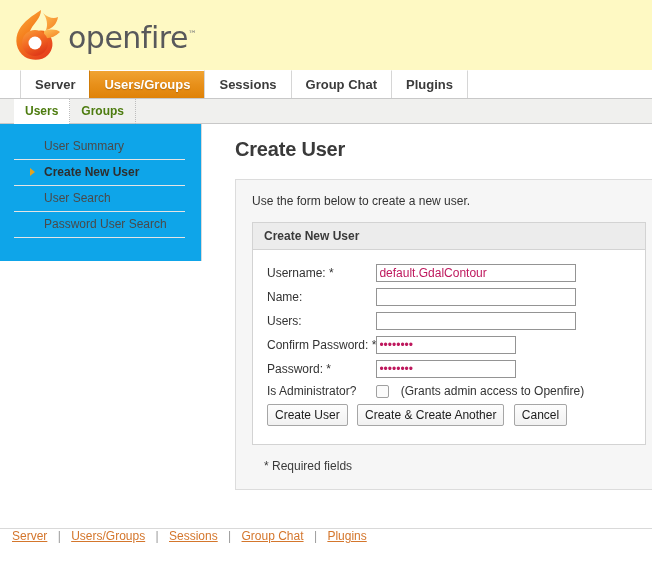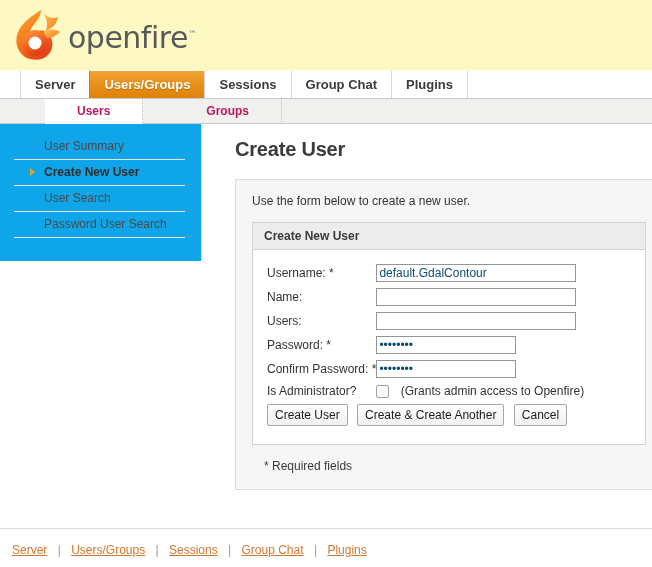--- a/index.html
+++ b/index.html
@@ -86,29 +86,28 @@
     background: #f0f0ee;
     border-bottom: 1px solid #c8c8c8;
     padding-left: 14px;
     box-sizing: border-box;
     display: flex;
     align-items: stretch;
   }
   .subtab {
     height: 25px;
     line-height: 25px;
-    padding: 0 32px;
+    padding: 0 11px;
     font-size: 12px;
     font-weight: bold;
-    color: #be185d;
+    color: #4d7c0f;
     border-right: 1px dotted #bdbdbd;
     box-sizing: border-box;
     white-space: nowrap;
     cursor: pointer;
-    margin-left: 31px;
   }
   .subtab.active {
     background: #ffffff;
     border-right: 1px dotted #bdbdbd;
   }
 
   
   .content {
     display: flex;
     align-items: stretch;
@@ -208,21 +207,21 @@
   }
   td.label-cell {
     padding-right: 10px;
   }
   input.text-field {
     width: 200px;
     height: 18px;
     border: 1px solid #949494;
     font-family: "Liberation Sans", sans-serif;
     font-size: 12px;
-    color: #0c4a6e;
+    color: #be185d;
     padding: 0 2px;
     box-sizing: border-box;
     background: #ffffff;
   }
   input.pw-field {
     width: 140px;
   }
   .hint {
     font-size: 12px;
     color: #333333;
@@ -263,21 +262,21 @@
     padding: 14px 0 0 12px;
   }
 
   
   .footer {
     position: absolute;
     left: 0;
     top: 528px;
     width: 652px;
     border-top: 1px solid #d9d9d9;
-    padding-top: 14px;
+    padding-top: 0;
     box-sizing: border-box;
   }
   .footer-inner {
     padding-left: 12px;
     font-size: 12px;
   }
   .footer a {
     color: #d4762c;
     text-decoration: underline;
     cursor: pointer;
@@ -374,28 +373,28 @@
               <td></td>
             </tr>
             <tr>
               <td class="label-cell">Users:</td>
               <td>
                 <input class="text-field" type="text" value="" style="">
               </td>
               <td></td>
             </tr>
             <tr>
-              <td class="label-cell">Password: *</td>
+              <td class="label-cell">Confirm Password: *</td>
               <td>
                 <input class="text-field pw-field" type="password" value="rawpass1" style="">
               </td>
               <td></td>
             </tr>
             <tr>
-              <td class="label-cell">Confirm Password: *</td>
+              <td class="label-cell">Password: *</td>
               <td>
                 <input class="text-field pw-field" type="password" value="rawpass1" style="">
               </td>
               <td></td>
             </tr>
             <tr>
               <td class="label-cell">Is Administrator?</td>
               <td class="cb-cell">
                 <span class="cb"></span>
                 <span class="hint">(Grants admin access to Openfire)</span>

